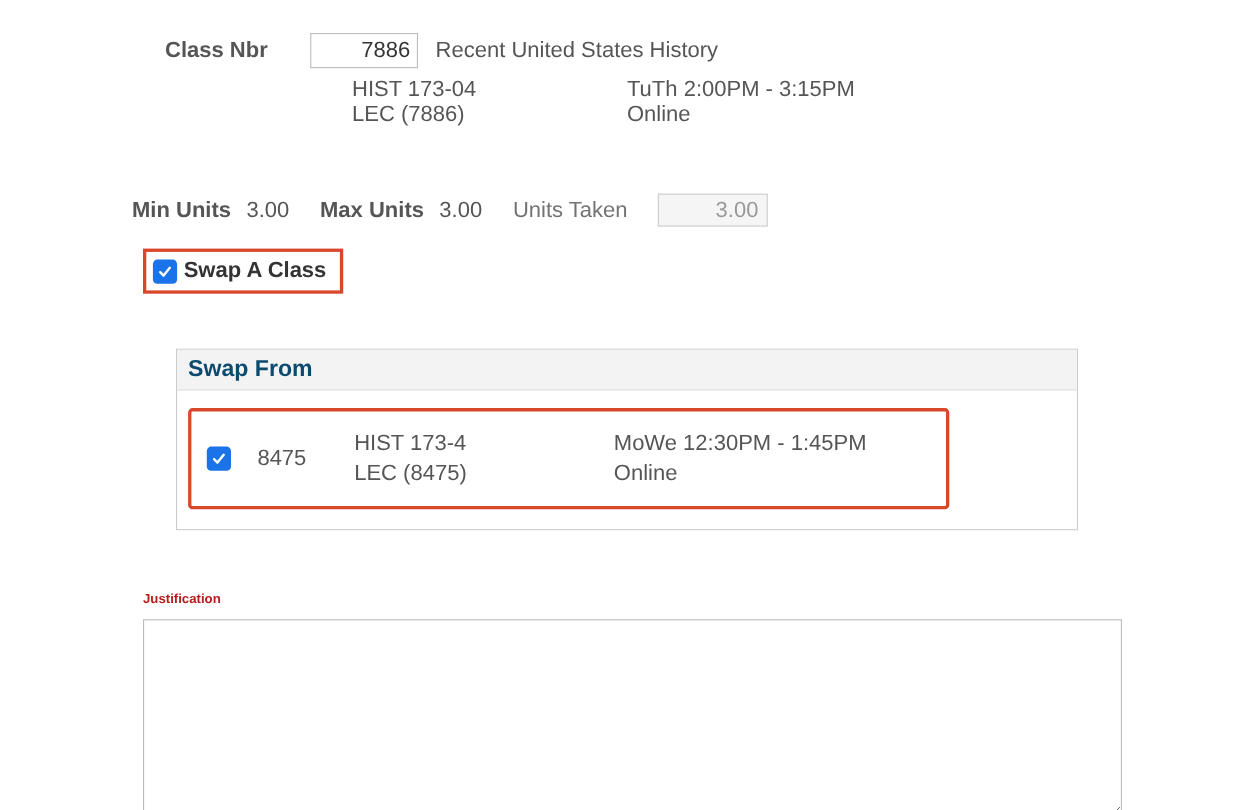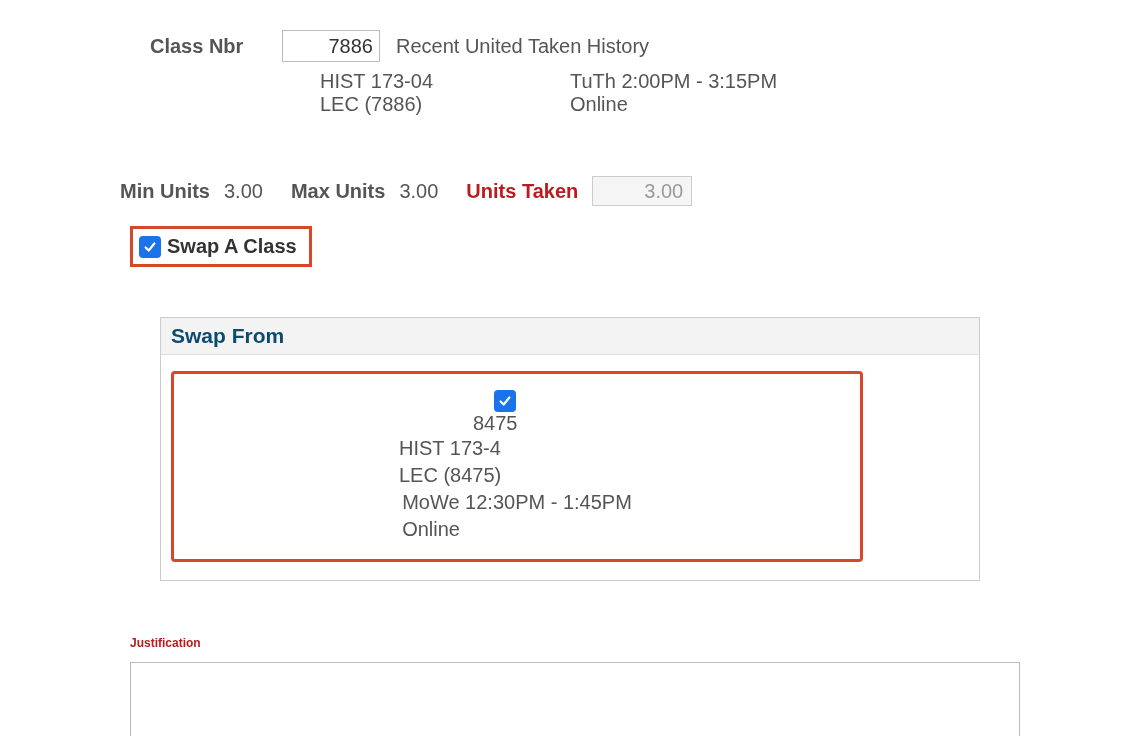--- a/index.html
+++ b/index.html
@@ -64,23 +64,23 @@
     .units-label {
       font-weight: bold;
       color: #555;
       margin-right: 14px;
     }
     .units-value {
       color: #555;
       margin-right: 28px;
     }
     .units-taken-label {
-      font-weight: bold;
-      color: #b91c1c;
-      margin-right: 14px;
+      font-weight: normal;
+      color: #737373;
+      margin-right: 28px;
     }
     .units-taken-input {
       width: 100px;
       height: 30px;
       border: 1px solid #ccc;
       background: #f5f5f5;
       text-align: right;
       padding-right: 8px;
       font-size: 20px;
       color: #999;
@@ -133,21 +133,20 @@
       position: relative;
     }
     .swap-entry {
       display: flex;
       align-items: center;
       padding: 16px 14px;
       border: 3px solid #d9472b;
       border-radius: 4px;
       width: 692px;
       margin-left: 2px;
-      flex-direction: column;
     }
     .swap-entry .checkbox {
       margin-right: 24px;
     }
     .swap-nbr {
       width: 88px;
       font-size: 20px;
       color: #555;
     }
     .swap-course {
@@ -181,21 +180,21 @@
     }
   </style>
 </head>
 <body>
 
 
 
 <div class="class-nbr-row">
   <div class="label class-nbr-label">Class Nbr</div>
   <input type="text" class="class-nbr-input" value="7886" style="">
-  <div class="class-title">Recent United Taken History</div>
+  <div class="class-title">Recent United States History</div>
 </div>
 
 <div class="class-detail-row">
   <div class="course-info">
     <div>HIST 173-04</div>
     <div>LEC (7886)</div>
   </div>
   <div class="schedule-info">
     <div>TuTh 2:00PM - 3:15PM</div>
     <div>Online</div>

